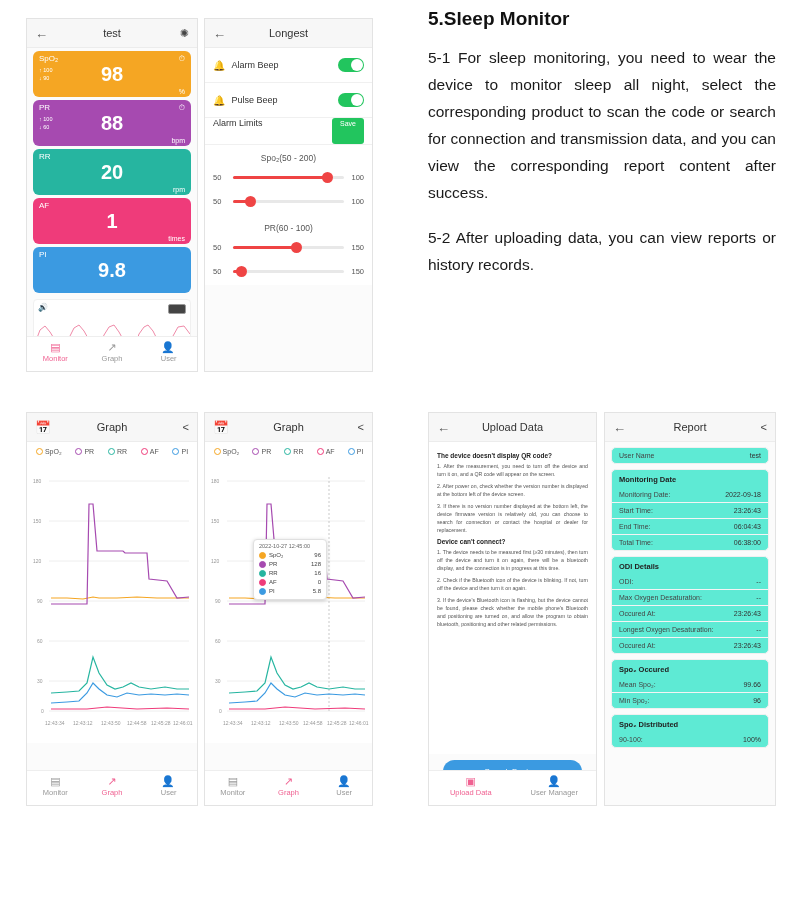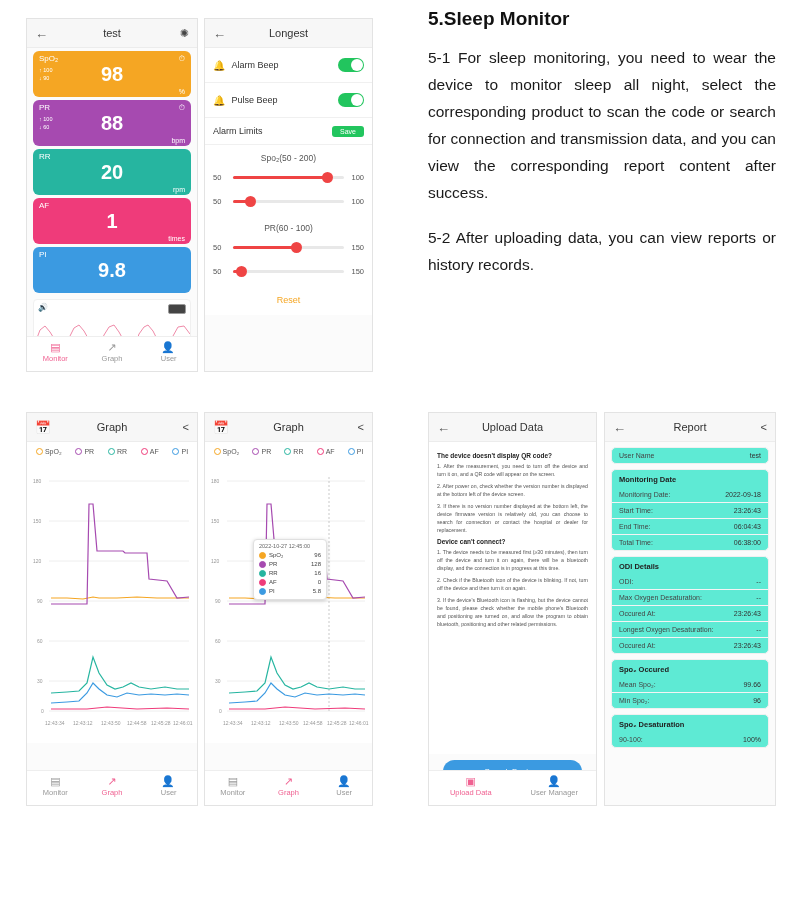--- a/index.html
+++ b/index.html
@@ -31,21 +31,21 @@
   .tabbar .tb .ic{display:block;font-size:11px;line-height:13px;}
   .tabbar .tb.act{color:#f06292;}
 
   
   #settings{left:204px;top:18px;width:167px;height:352px;}
   .srow{height:34px;border-bottom:1px solid #f0f0f0;display:flex;align-items:center;padding:0 8px;background:#fff;}
   .srow .si{font-size:10px;margin-right:6px;}
   .srow .sl{flex:1;font-size:9px;color:#333;}
   .tgl{width:26px;height:14px;border-radius:8px;background:#22c55e;position:relative;}
   .tgl:after{content:"";position:absolute;right:1px;top:1px;width:12px;height:12px;border-radius:50%;background:#fff;}
-  .limhdr{height:26px;display:flex;align-items:center;padding:0 8px;background:#fff;border-bottom:1px solid #f0f0f0;}
+  .limhdr{height:26px;display:flex;padding:0 8px;background:#fff;border-bottom:1px solid #f0f0f0;}
   .limhdr .lt{flex:1;font-size:9px;color:#333;}
   .savebtn{background:#22c55e;color:#fff;font-size:7px;border-radius:3px;padding:2px 8px;}
   .slidergrp{background:#fff;padding:4px 0 2px 0;}
   .sgttl{text-align:center;font-size:8.5px;color:#555;margin:4px 0 2px;}
   .srow2{display:flex;align-items:center;padding:2px 8px;height:20px;}
   .srow2 .v{font-size:7.5px;color:#555;width:16px;}
   .track{flex:1;height:3px;background:#e8e8e8;margin:0 4px;position:relative;border-radius:2px;}
   .track .fill{position:absolute;left:0;top:0;height:3px;background:#ef4444;border-radius:2px;}
   .track .knob{position:absolute;top:-4px;width:11px;height:11px;border-radius:50%;background:#ef4444;}
   .resetb{text-align:center;color:#f5a623;font-size:9px;padding:10px 0;background:#fff;}
@@ -204,21 +204,20 @@
       <div class="srow2">
         <span class="v">50</span>
         <span class="track">
           <span class="fill" style="width:6%"></span>
           <span class="knob" style="left:3%"></span>
         </span>
         <span class="v" style="text-align:right">150</span>
       </div>
     </div>
 
-    <div class="resetb">Reset</div>
   </div>
 
   <div class="txtcol">
     <h2>5.Sleep Monitor</h2>
     <p>5-1 For sleep monitoring, you need to wear the device to monitor sleep all night, select the corresponding product to scan the code or search for connection and transmission data, and you can view the corresponding report content after success.</p>
     <p>5-2 After uploading data, you can view reports or history records.</p>
   </div>
 
   <div class="phone" id="graph1">
     <div class="pbar">
@@ -472,21 +471,21 @@
           <span class="k">Mean Spo₂:</span>
           <span class="v">99.66</span>
         </div>
       <div class="rrow">
           <span class="k">Min Spo₂:</span>
           <span class="v">96</span>
         </div>
     </div>
 
     <div class="rcard">
-      <div class="rsec">Spo₂ Desaturation</div>
+      <div class="rsec">Spo₂ Distributed</div>
       <div class="rrow">
           <span class="k">90-100:</span>
           <span class="v">100%</span>
         </div>
     </div>
   </div>
 
 </div>
 
 </body></html>

